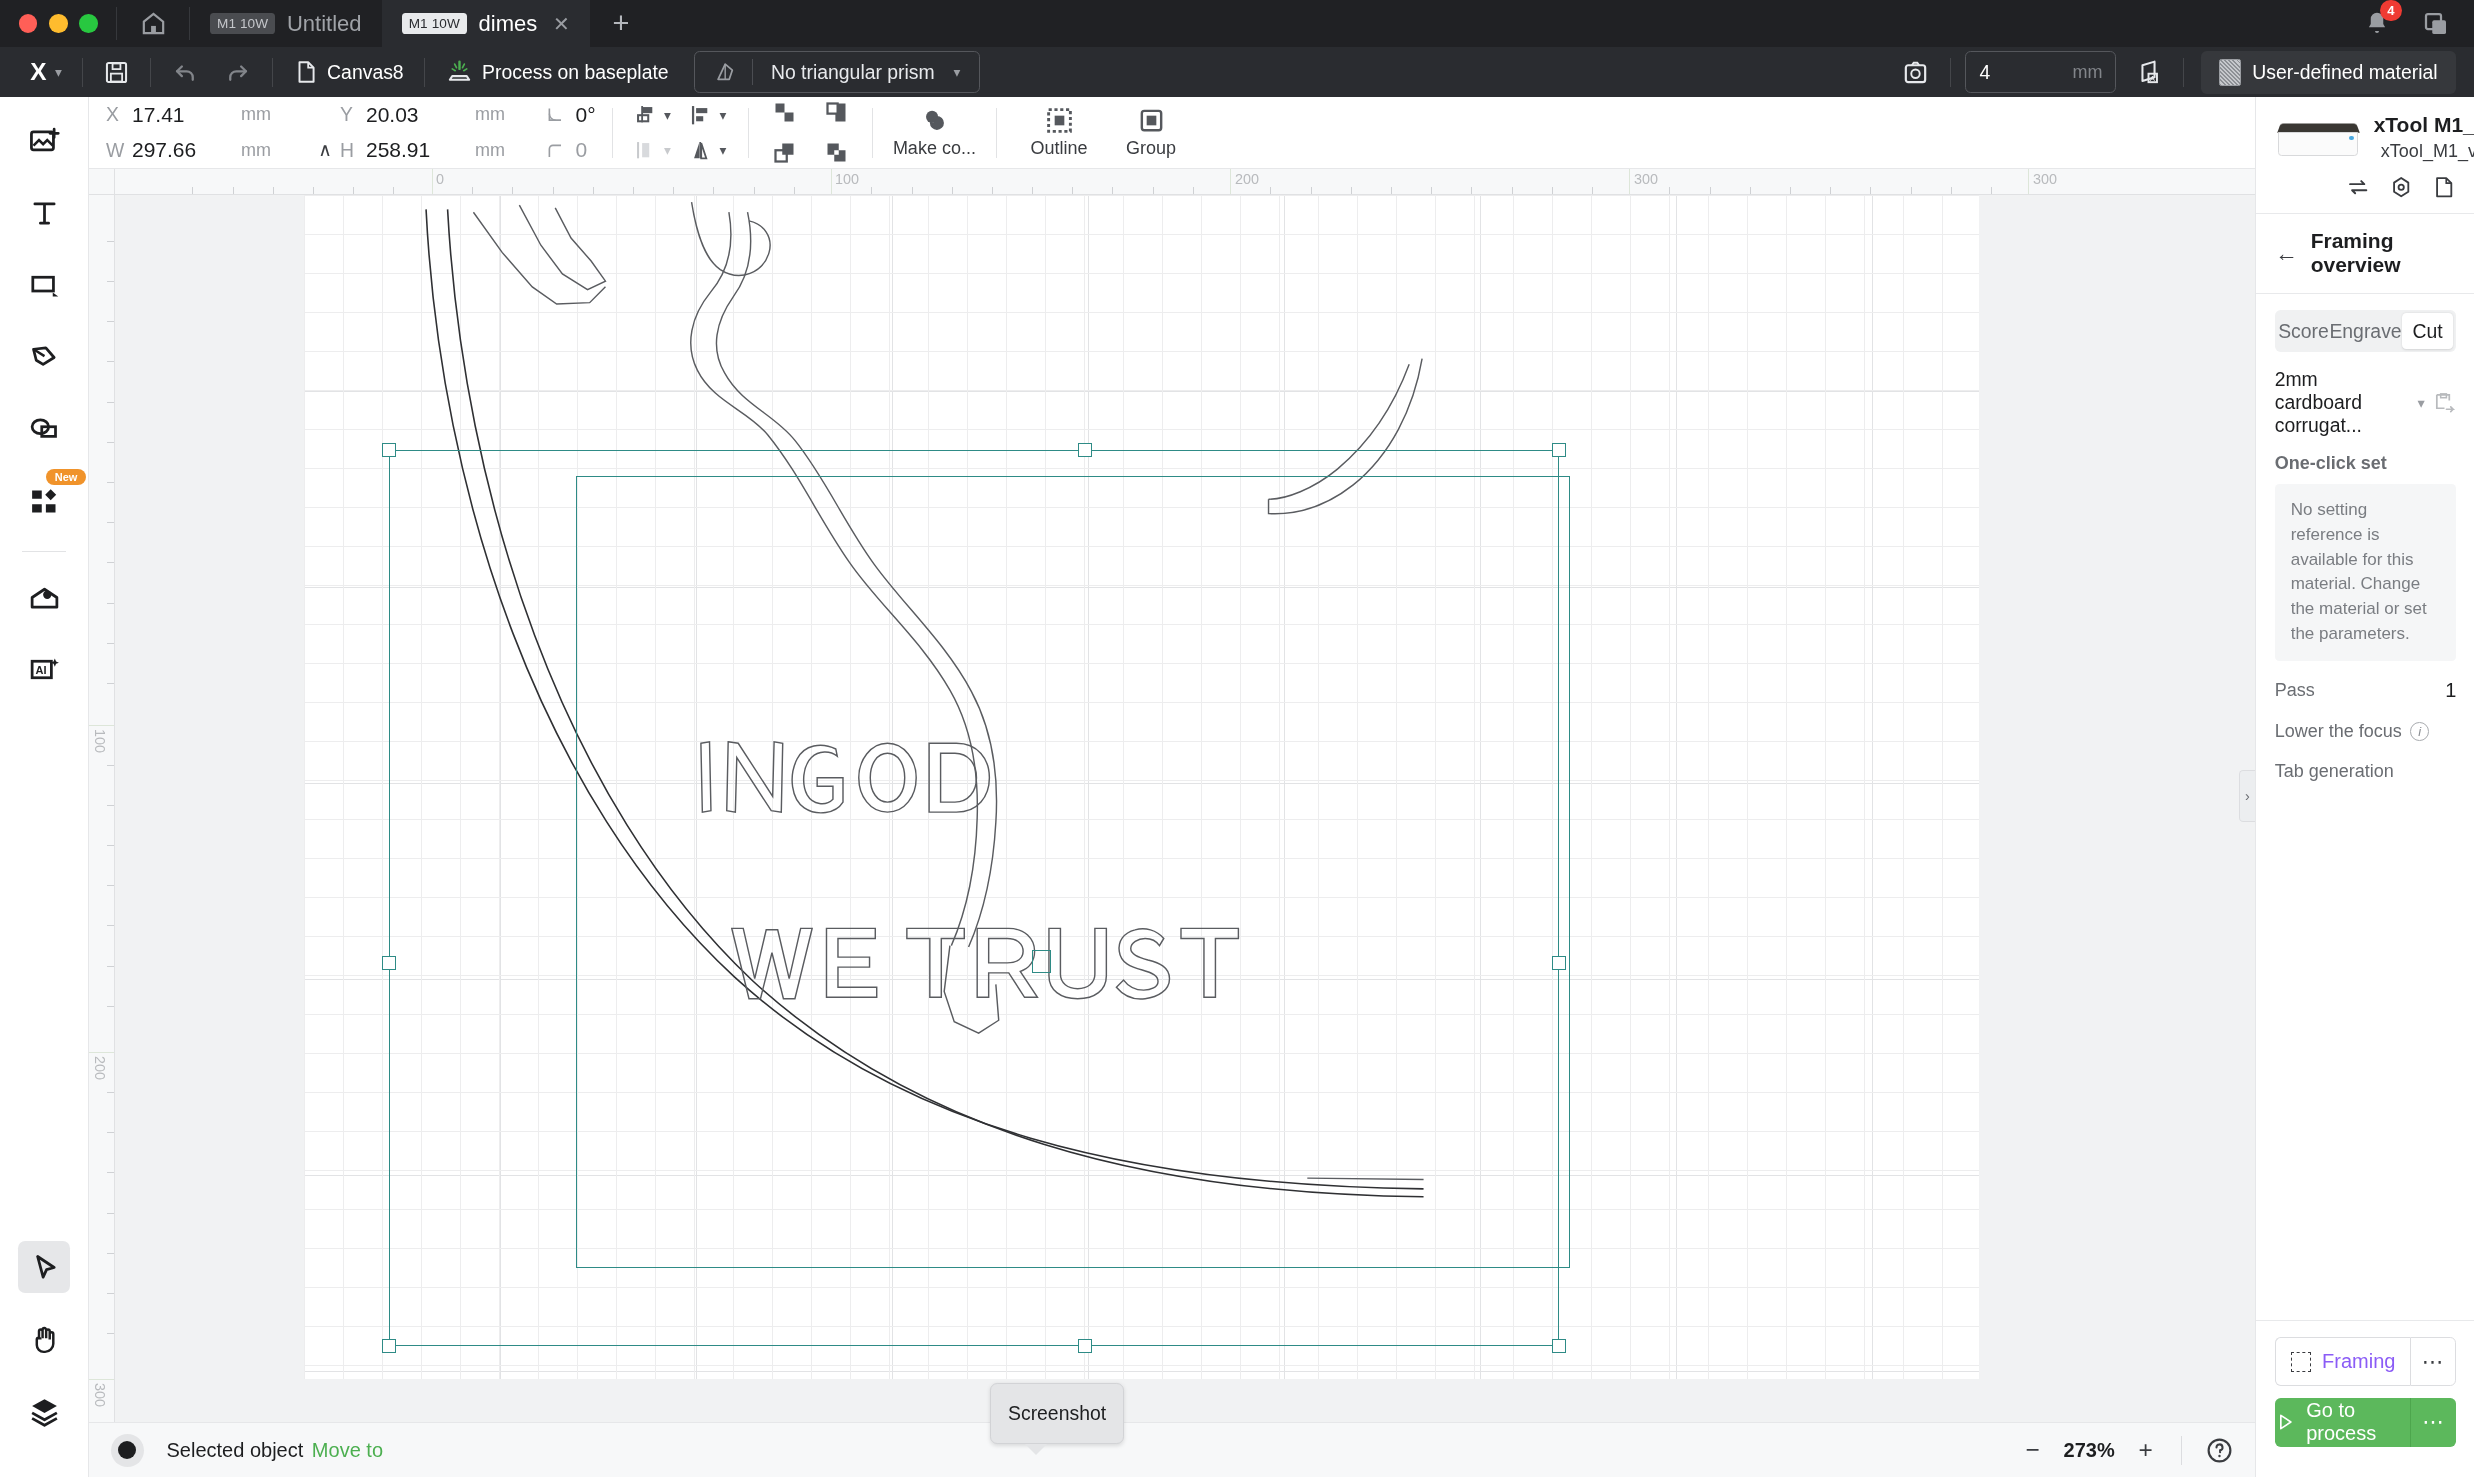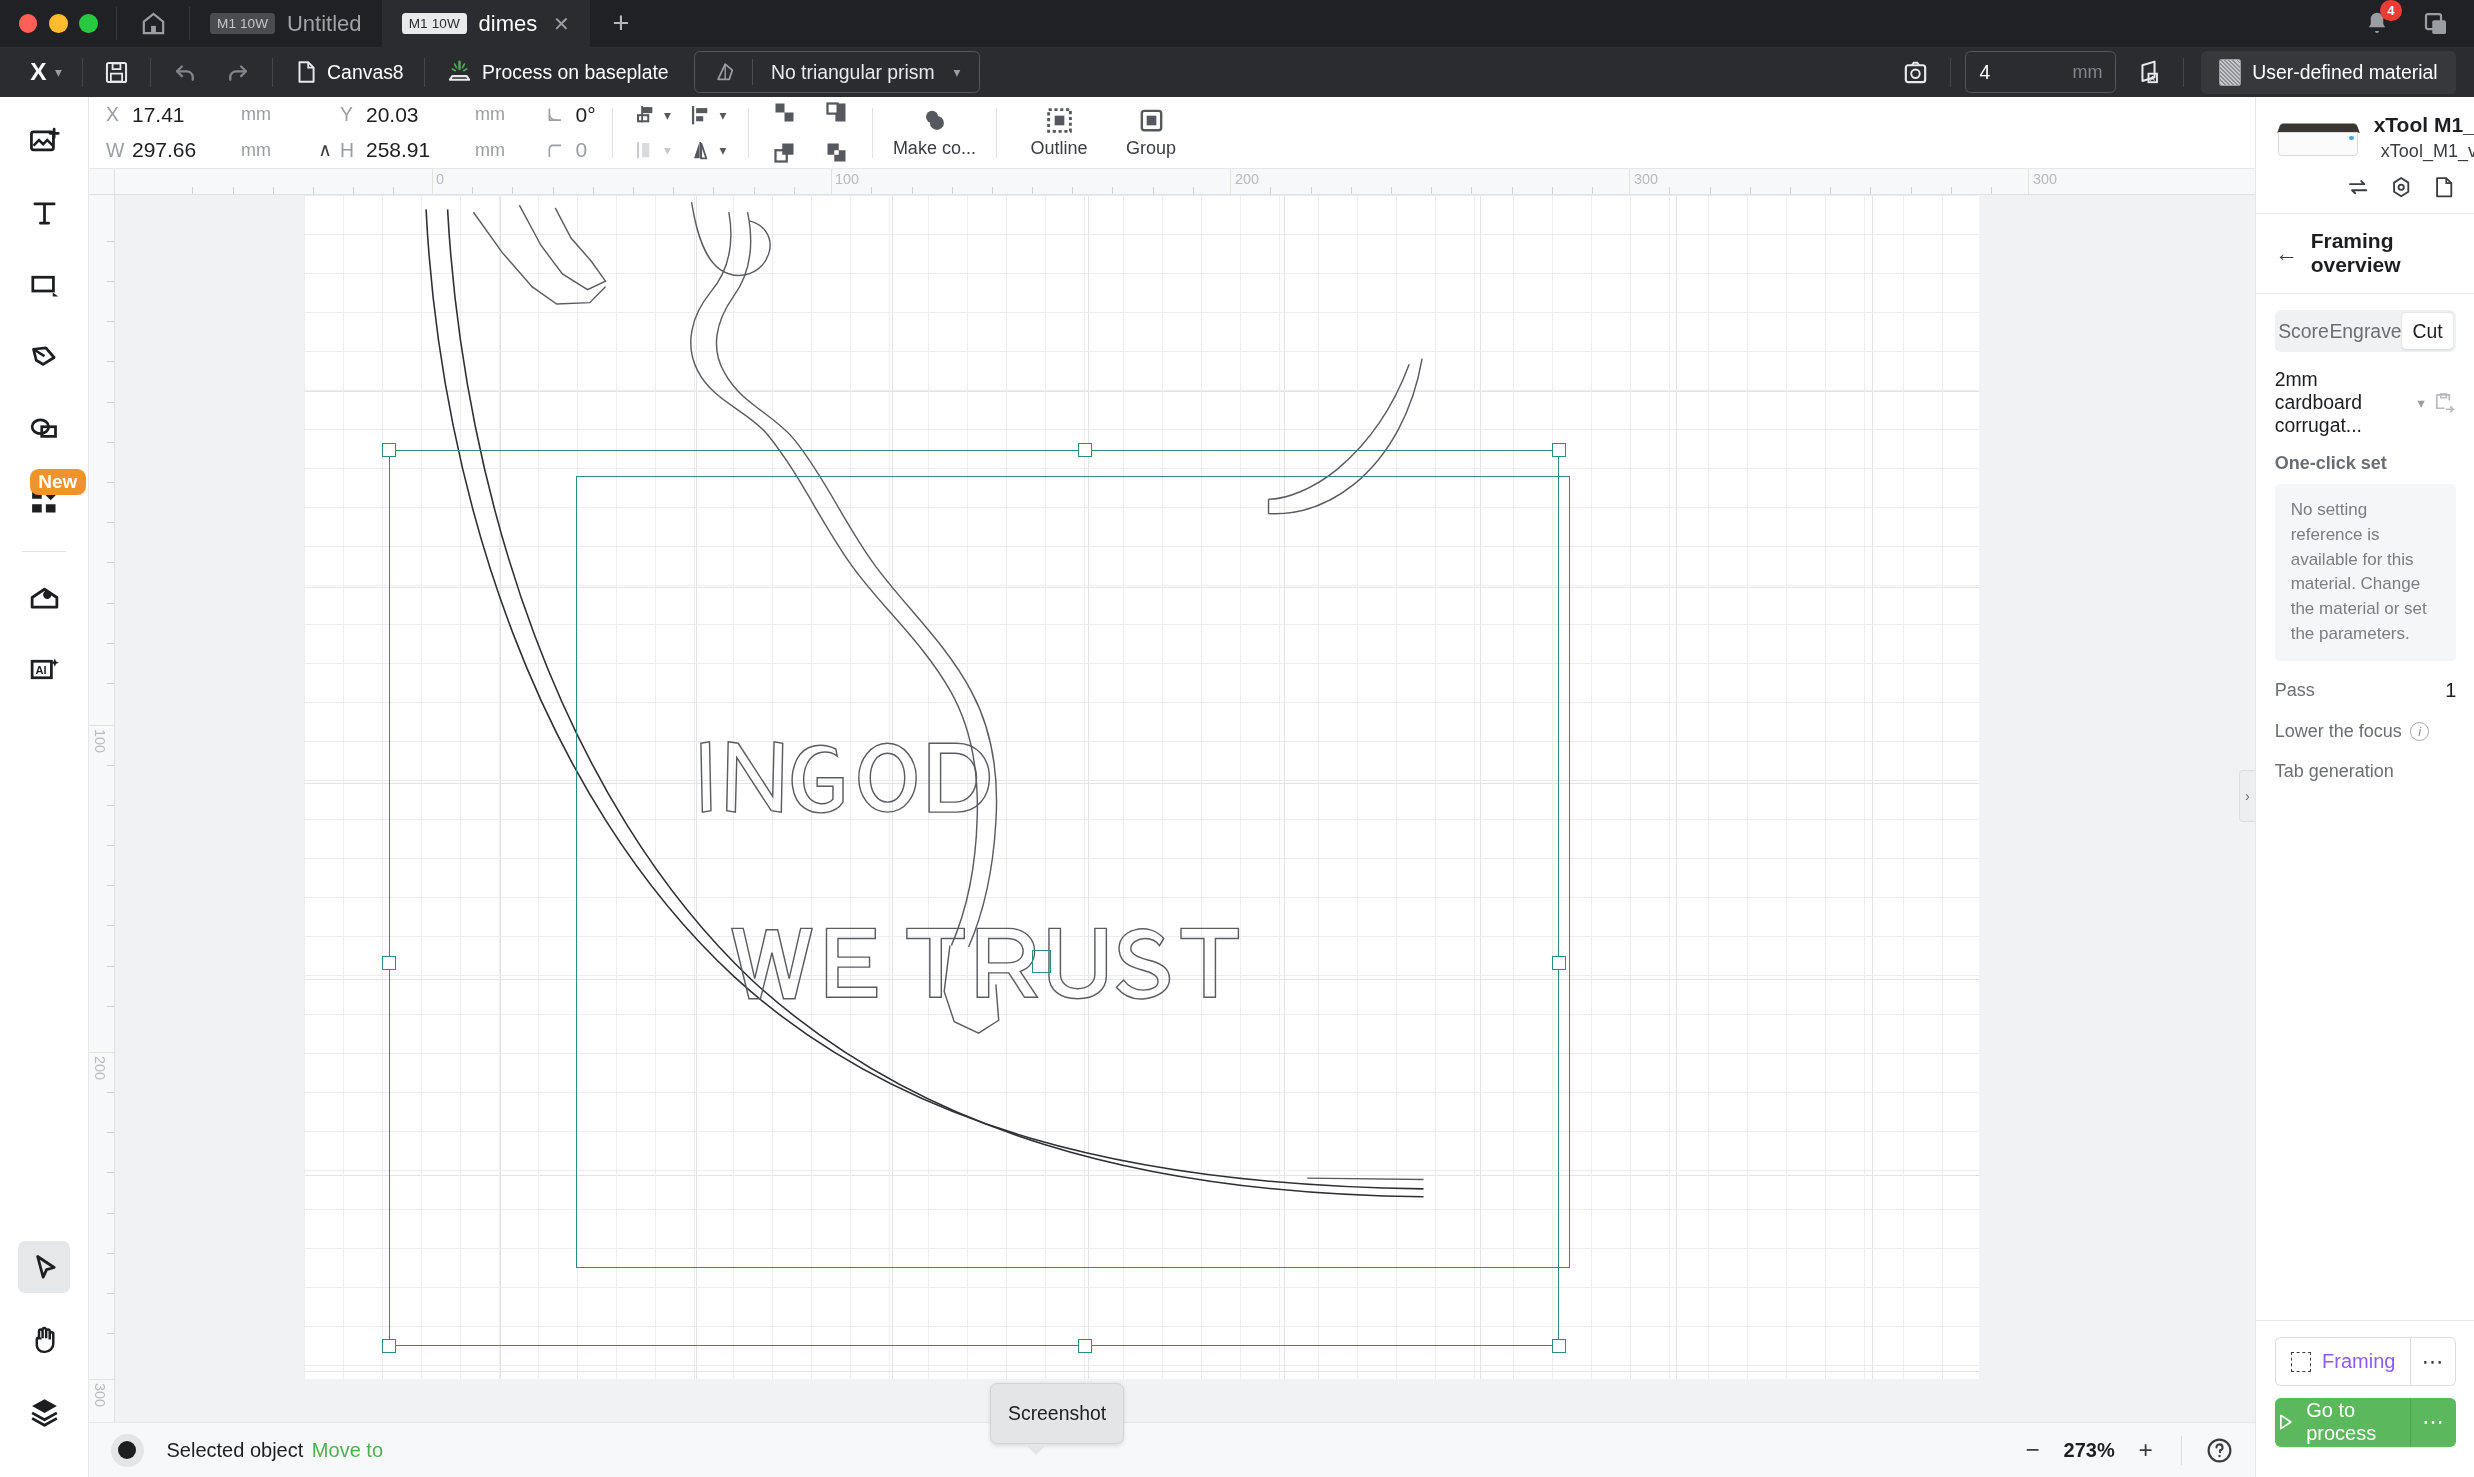--- a/index.html
+++ b/index.html
@@ -92,21 +92,21 @@
     display: flex; flex-direction: column; align-items: center; padding-top: 18.7px;
     position: relative;
   }
   .rail-btn {
     width: 52px; height: 52px; border-radius: 7.2px; display: flex;
     align-items: center; justify-content: center; margin-bottom: 20px; position: relative;
   }
   .rail-btn.sel { background: #e6e7e9; }
   .rail-new {
     position: absolute; top: -7.2px; right: -16px; background: #f0932b; color: #fff;
-    font-size: 19px; font-weight: 600; border-radius: 8.6px; padding: 2.2px 8.6px;
+    font-size: 11px; font-weight: 600; border-radius: 8.6px; padding: 2.2px 8.6px;
   }
   .rail-div { width: 44px; height: 0.7px; background: #e2e3e5; margin: 2.9px 0 20px; }
   .rail-bottom { margin-top: auto; display: flex; flex-direction: column; align-items: center; padding-bottom: 20px; }
 
   
   .center { flex: 1; display: flex; flex-direction: column; min-width: 0; background: #fff; }
 
   
   .propbar {
     height: 72px; flex: 0 0 72px; background: #fff; border-bottom: 0.7px solid #e6e7e9;

